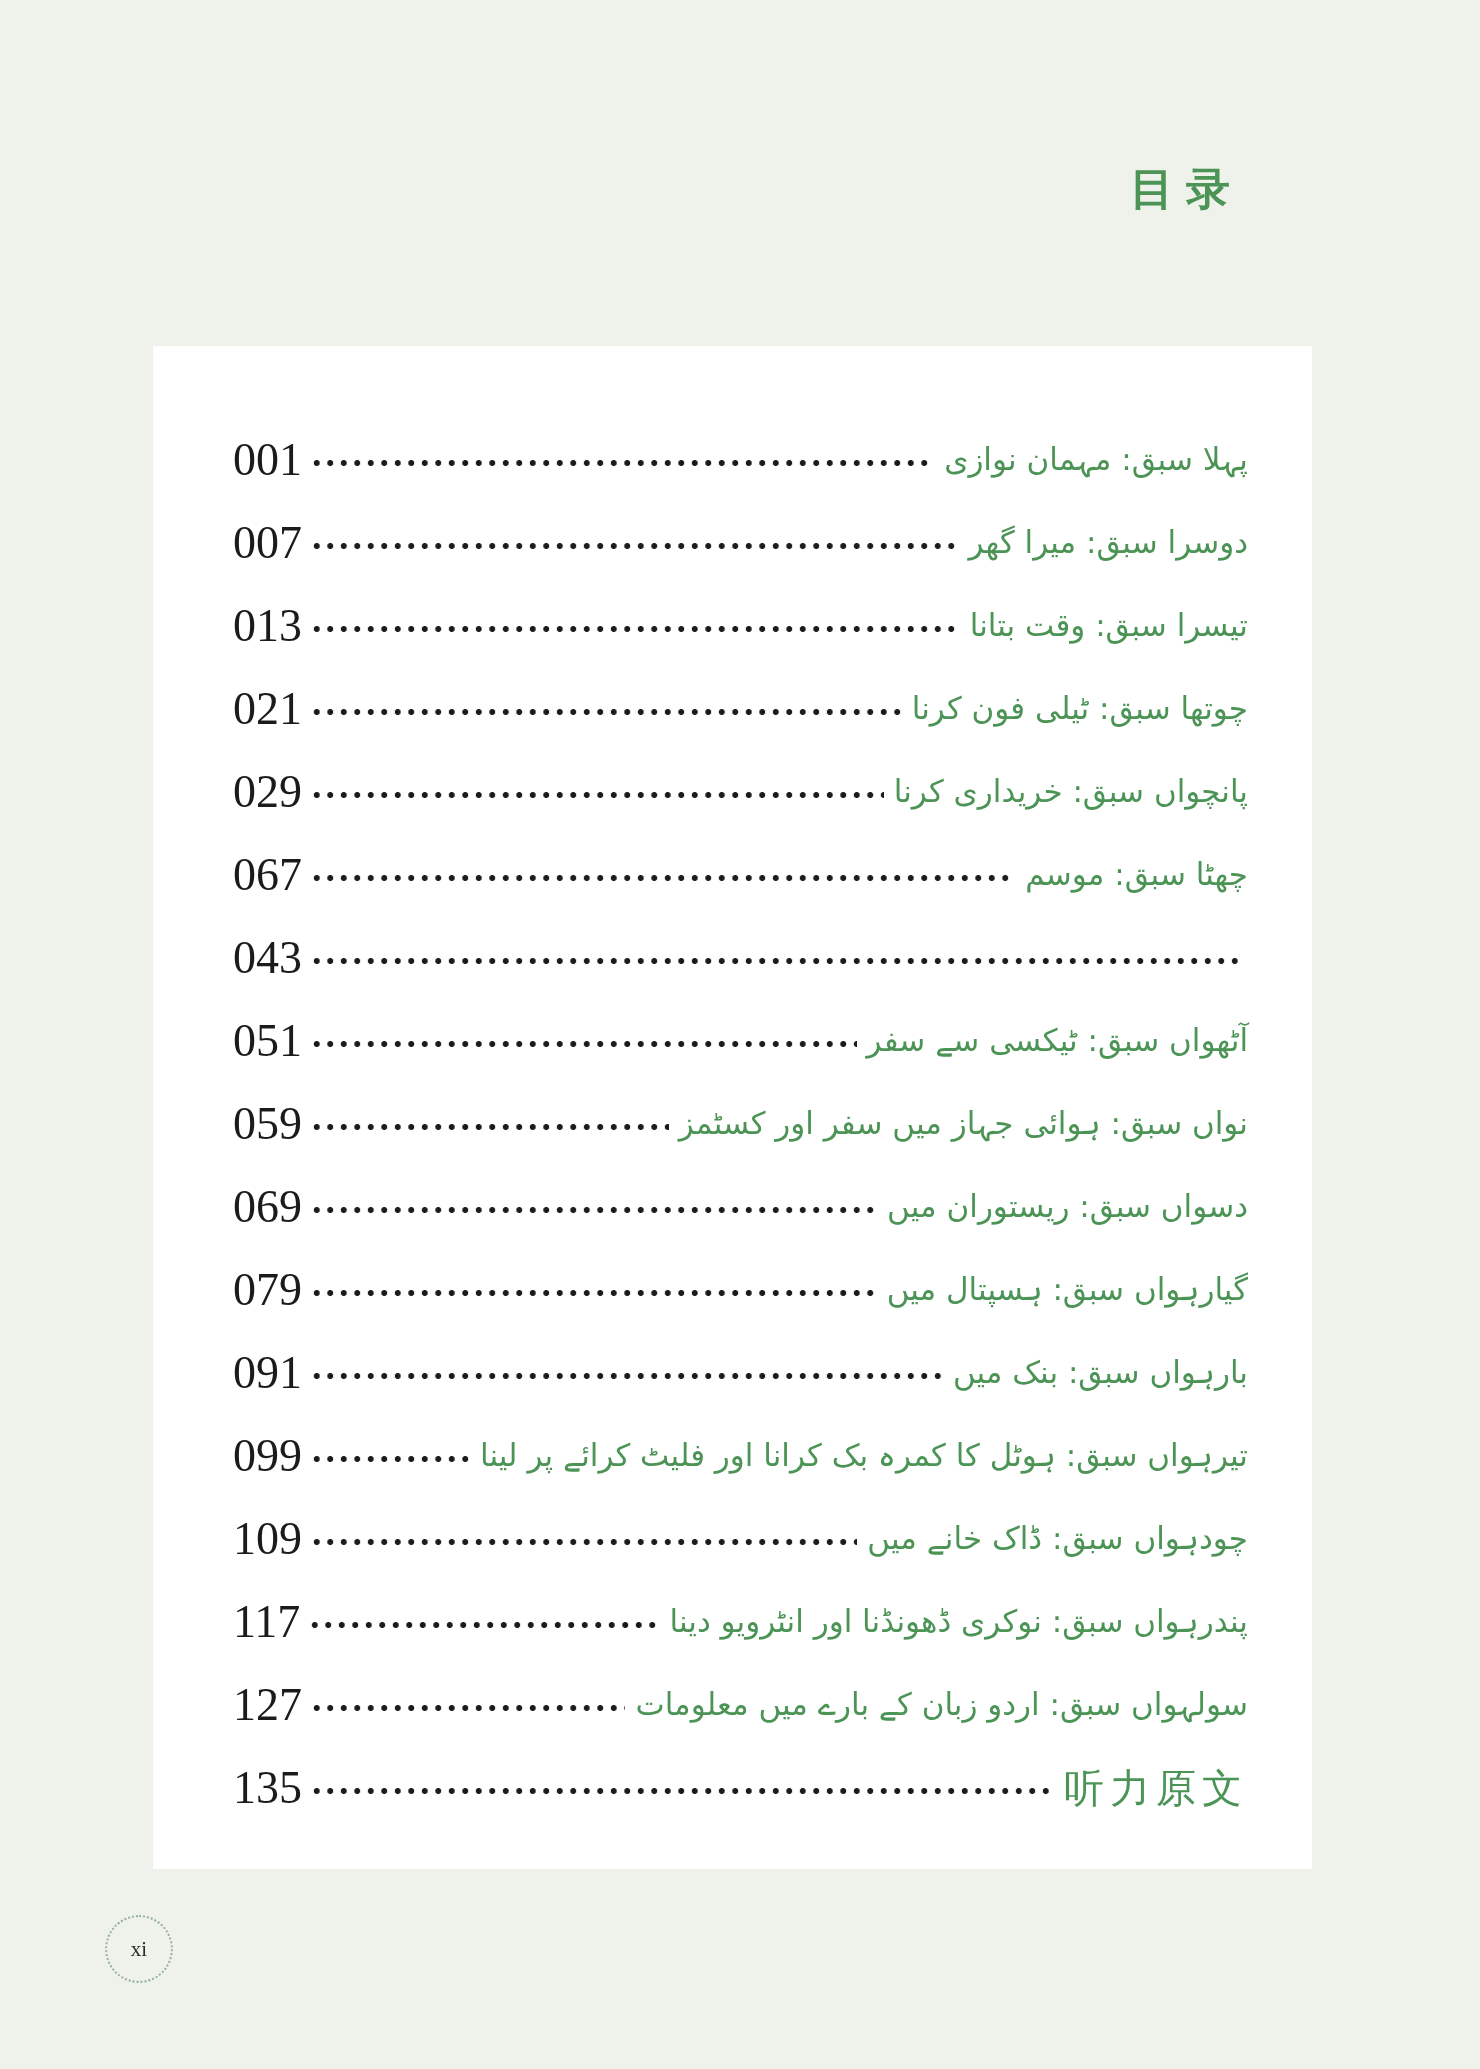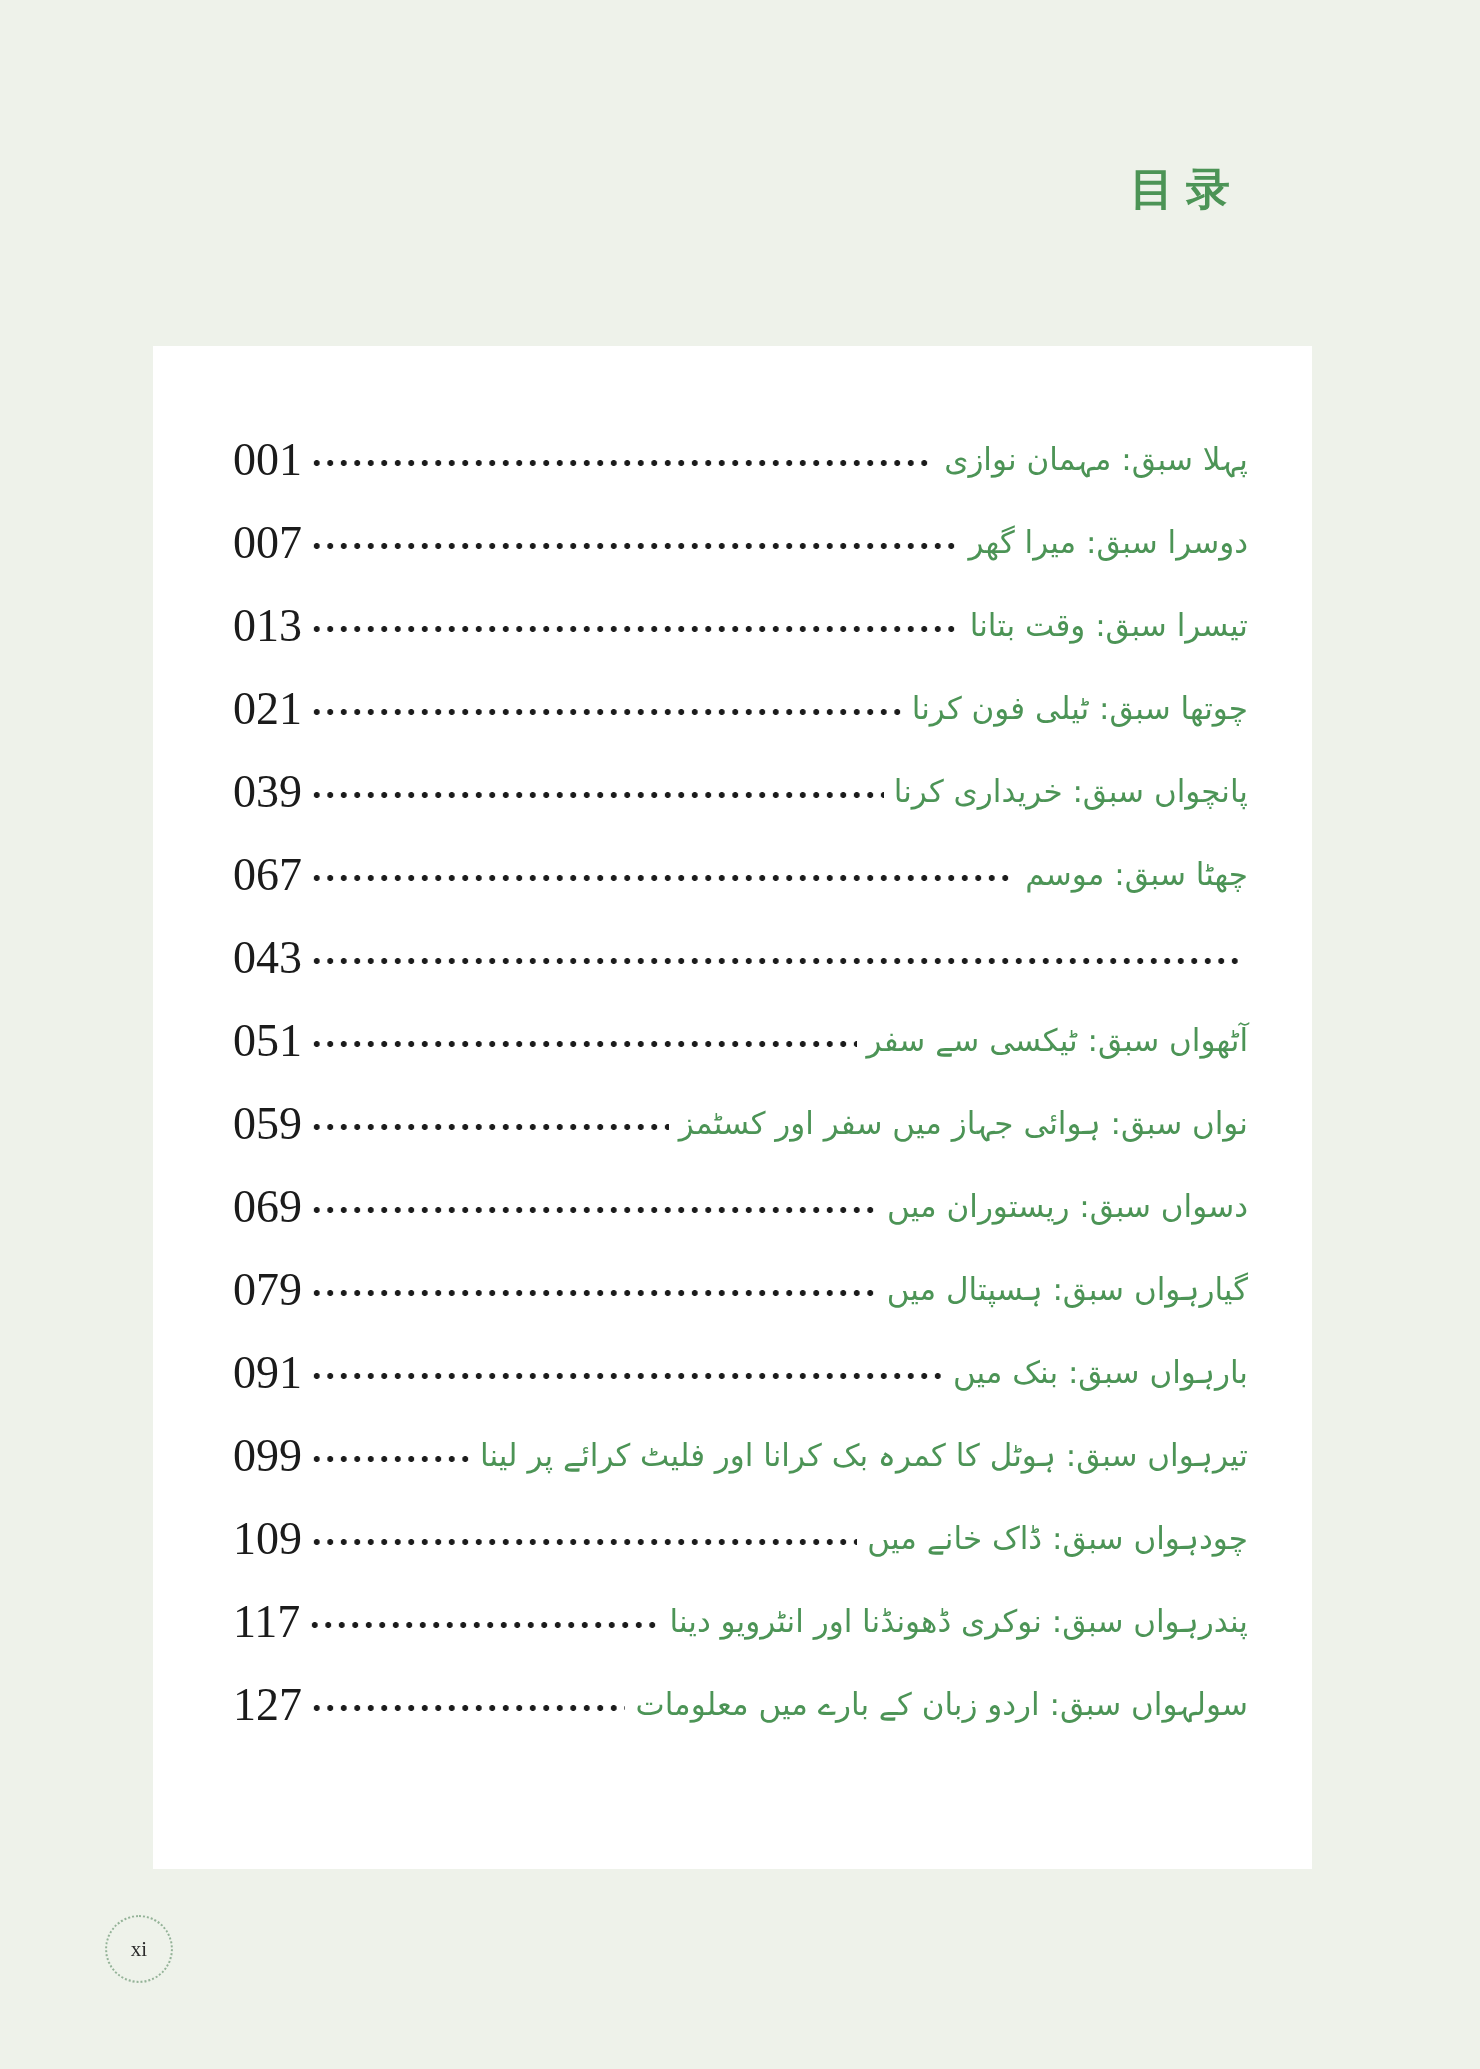--- a/index.html
+++ b/index.html
@@ -120,21 +120,21 @@
     <span class="entry-title ur">تیسرا سبق: وقت بتانا</span>
   </div>
 
   <div class="toc-row">
     <span class="entry-page-number">021</span>
     <span class="dotted-leader"></span>
     <span class="entry-title ur">چوتھا سبق: ٹیلی فون کرنا</span>
   </div>
 
   <div class="toc-row">
-    <span class="entry-page-number">039</span>
+    <span class="entry-page-number">029</span>
     <span class="dotted-leader"></span>
     <span class="entry-title ur">پانچواں سبق: خریداری کرنا</span>
   </div>
 
   <div class="toc-row">
     <span class="entry-page-number">067</span>
     <span class="dotted-leader"></span>
     <span class="entry-title ur">چھٹا سبق: موسم</span>
   </div>
 
@@ -190,18 +190,23 @@
     <span class="dotted-leader"></span>
     <span class="entry-title ur">پندرہواں سبق: نوکری ڈھونڈنا اور انٹرویو دینا</span>
   </div>
 
   <div class="toc-row">
     <span class="entry-page-number">127</span>
     <span class="dotted-leader"></span>
     <span class="entry-title ur">سولہواں سبق: اردو زبان کے بارے میں معلومات</span>
   </div>
 
+  <div class="toc-row">
+    <span class="entry-page-number">135</span>
+    <span class="dotted-leader"></span>
+    <span class="entry-title zh">听力原文</span>
+  </div>
 </div>
 </div>
 
 <div class="page-number-badge">
   <span>xi</span>
 </div>
 
 </body></html>

